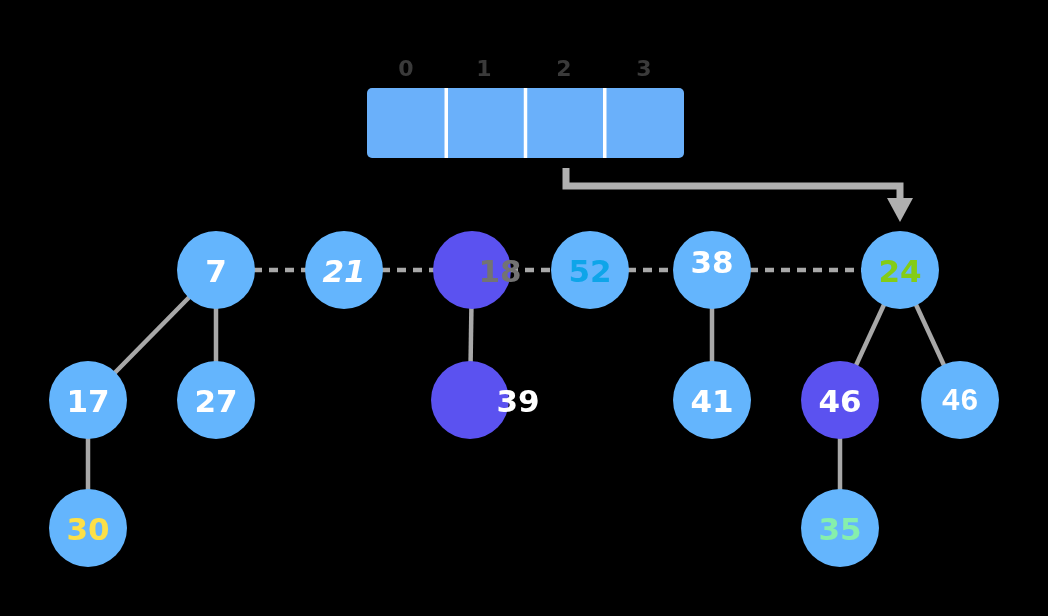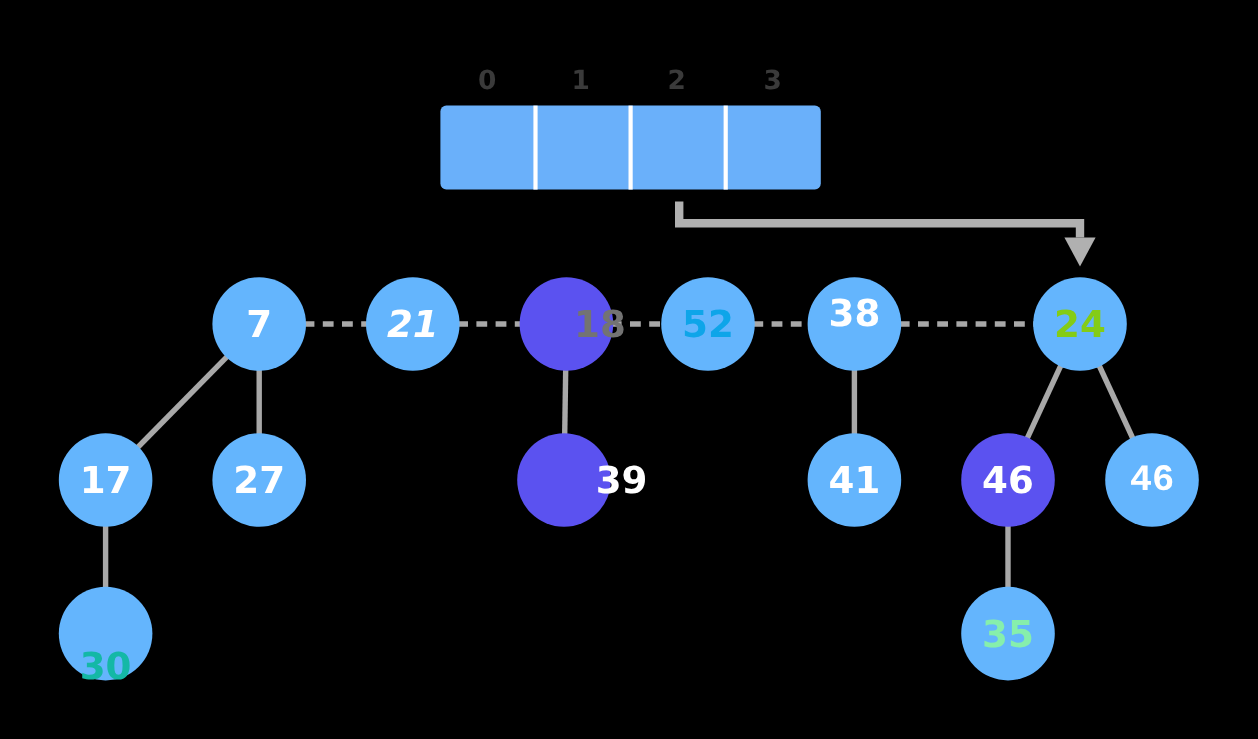--- a/index.html
+++ b/index.html
@@ -105,15 +105,15 @@
     <div class="node-label" style="left: 500px; top: 271px; color: #737373;">18</div>
     <div class="node-label" style="left: 590px; top: 271px; color: #0ea5e9;">52</div>
     <div class="node-label" style="left: 712px; top: 262px; color: rgb(255, 255, 255);">38</div>
     <div class="node-label" style="left: 900px; top: 271px; color: #84cc16;">24</div>
     <div class="node-label" style="left: 88px; top: 401px; color: rgb(255, 255, 255);">17</div>
     <div class="node-label" style="left: 216px; top: 401px; color: rgb(255, 255, 255);">27</div>
     <div class="node-label" style="left: 470px; top: 401px; color: rgb(255, 255, 255); margin-left: 48px;">39</div>
     <div class="node-label" style="left: 712px; top: 401px; color: rgb(255, 255, 255);">41</div>
     <div class="node-label" style="left: 840px; top: 401px; color: rgb(255, 255, 255);">46</div>
     <div class="node-label" style="left: 960px; top: 401px; color: rgb(255, 255, 255); font-family: Liberation Mono, monospace;">46</div>
-    <div class="node-label" style="left: 88px; top: 529px; color: #14b8a6; margin-top: 27px;">30</div>
+    <div class="node-label" style="left: 88px; top: 529px; color: #fde047;">30</div>
     <div class="node-label" style="left: 840px; top: 529px; color: #86efac;">35</div>
   </div>
 
 </body></html>

